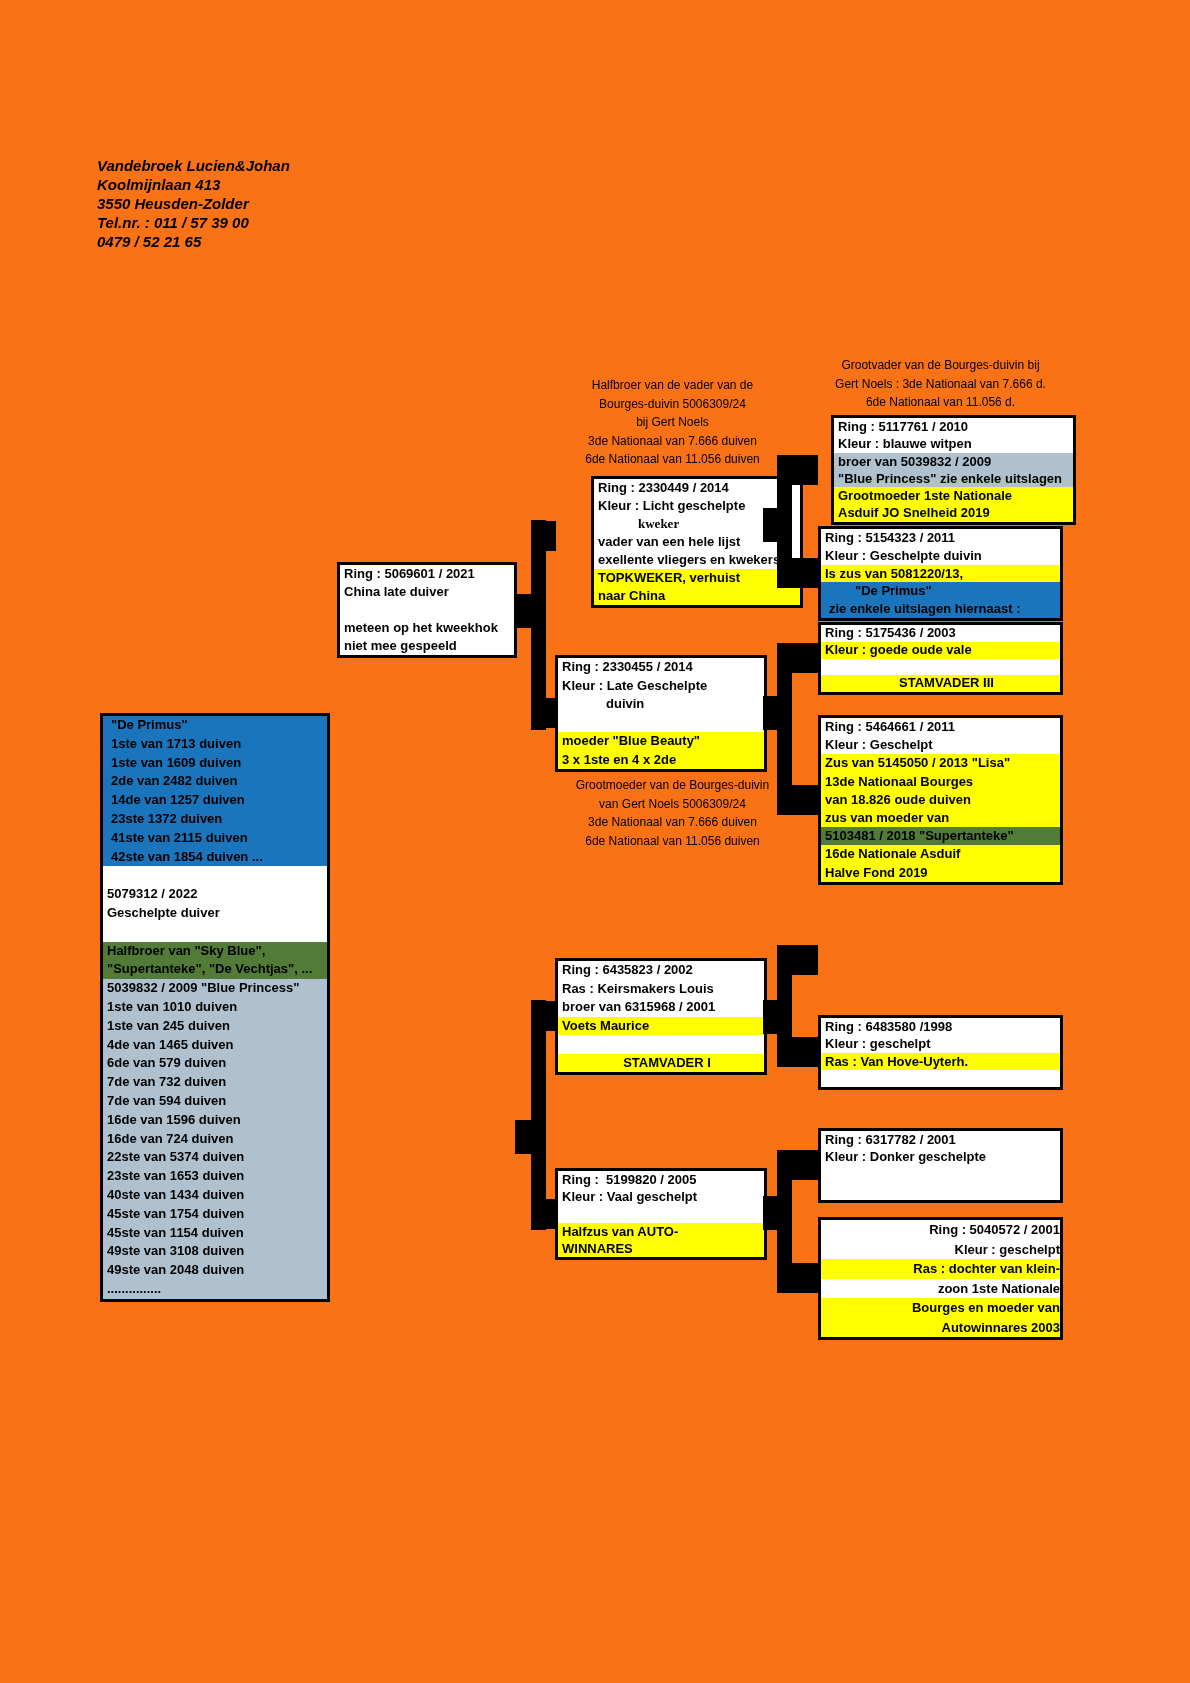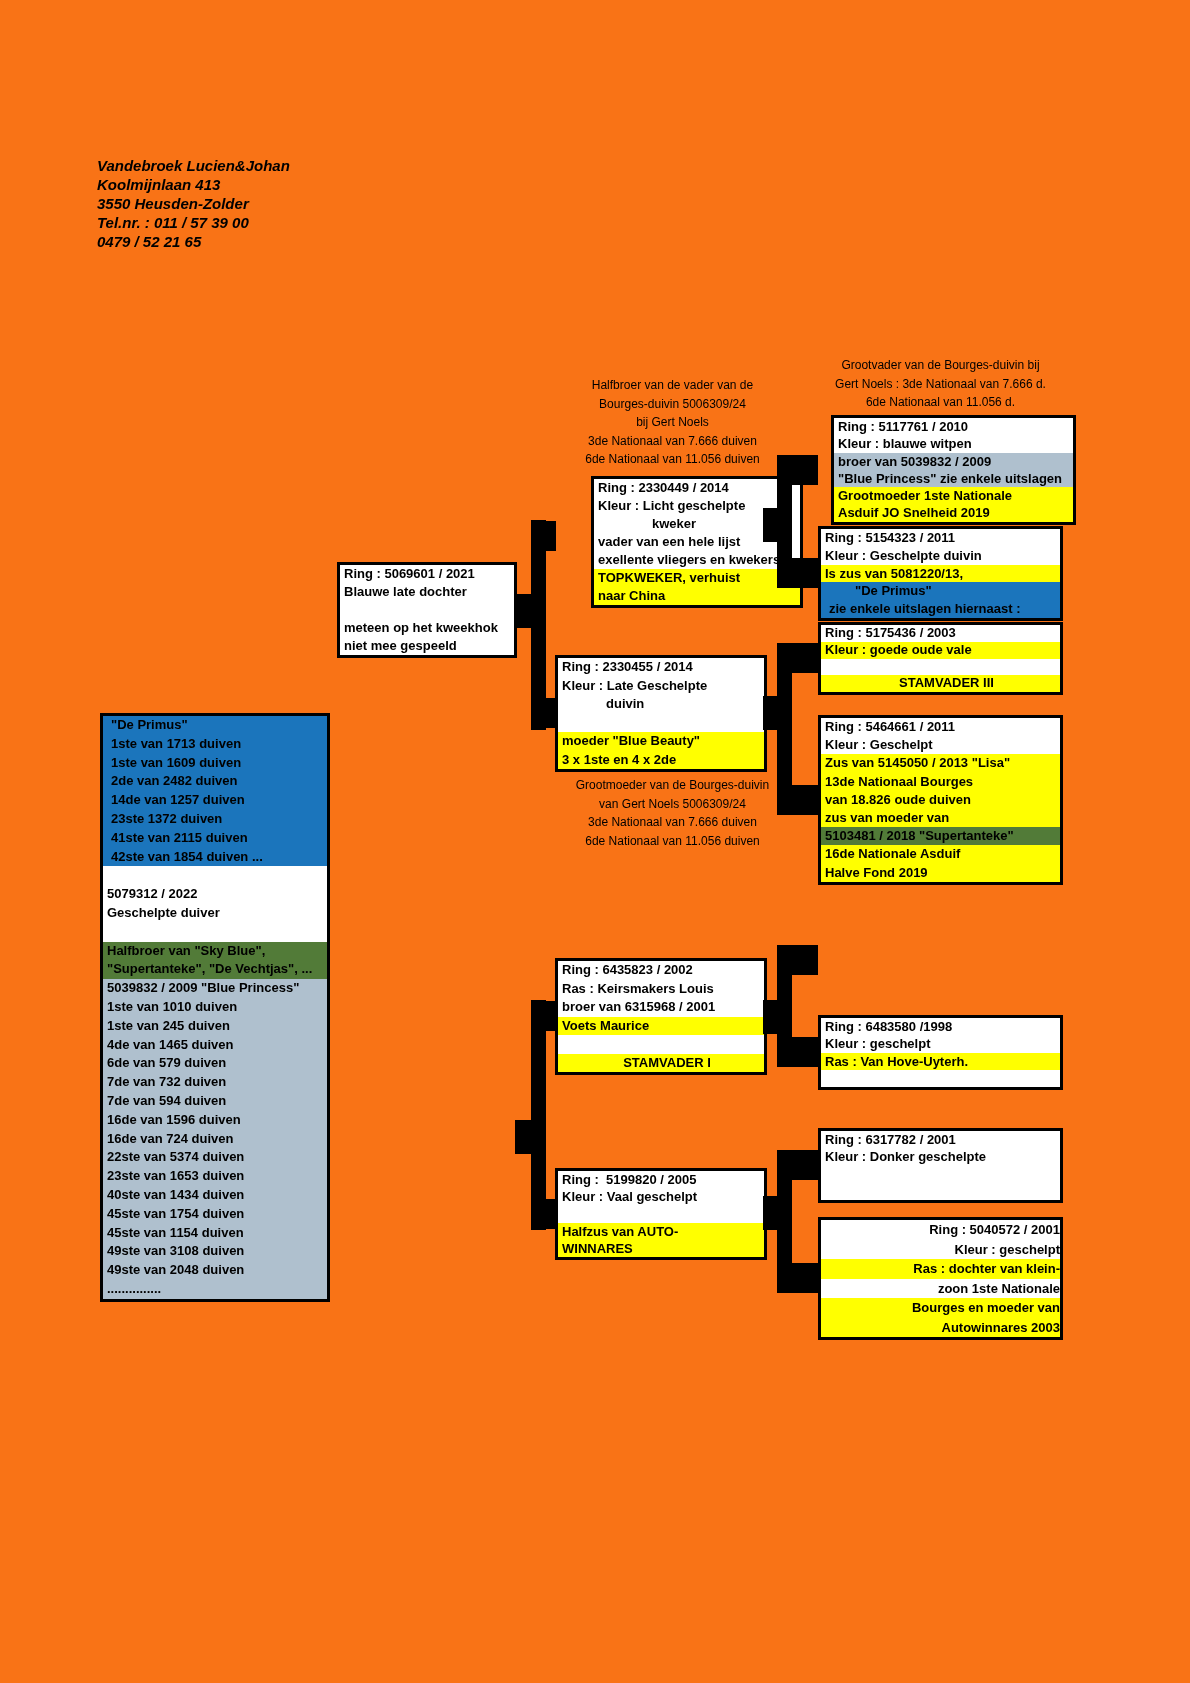--- a/index.html
+++ b/index.html
@@ -74,30 +74,30 @@
       <div class="ln bg-s">40ste van 1434 duiven</div>
       <div class="ln bg-s">45ste van 1754 duiven</div>
       <div class="ln bg-s">45ste van 1154 duiven</div>
       <div class="ln bg-s">49ste van 3108 duiven</div>
       <div class="ln bg-s">49ste van 2048 duiven</div>
       <div class="ln bg-s">...............</div>
     </div>
 
   <div class="pbox" style="left:337px;top:562px;width:180px;height:96px;--lh:18px;">
       <div class="ln bg-w">Ring : 5069601 / 2021</div>
-      <div class="ln bg-w">Blauwe late dochter</div>
+      <div class="ln bg-w">China late duiver</div>
       <div class="ln bg-w"></div>
       <div class="ln bg-w">meteen op het kweekhok</div>
       <div class="ln bg-w">niet mee gespeeld</div>
     </div>
 
   <div class="pbox" style="left:555px;top:476px;width:212px;height:132px;margin-left:36px;--lh:18px;">
       <div class="ln bg-w">Ring : 2330449 / 2014</div>
       <div class="ln bg-w">Kleur : Licht geschelpte</div>
-      <div class="ln bg-w" style="padding-left: 58px;">kweker</div>
+      <div class="ln bg-w" style="padding-left: 44px; font-family: Liberation Serif, serif;">kweker</div>
       <div class="ln bg-w">vader van een hele lijst</div>
       <div class="ln bg-w">exellente vliegers en kwekers</div>
       <div class="ln bg-y">TOPKWEKER, verhuist</div>
       <div class="ln bg-y">naar China</div>
     </div>
   <div class="pbox" style="left:555px;top:655px;width:212px;height:117px;--lh:18.5px;">
       <div class="ln bg-w">Ring : 2330455 / 2014</div>
       <div class="ln bg-w">Kleur : Late Geschelpte</div>
       <div class="ln bg-w" style="padding-left: 48px;">duivin</div>
       <div class="ln bg-w"></div>

